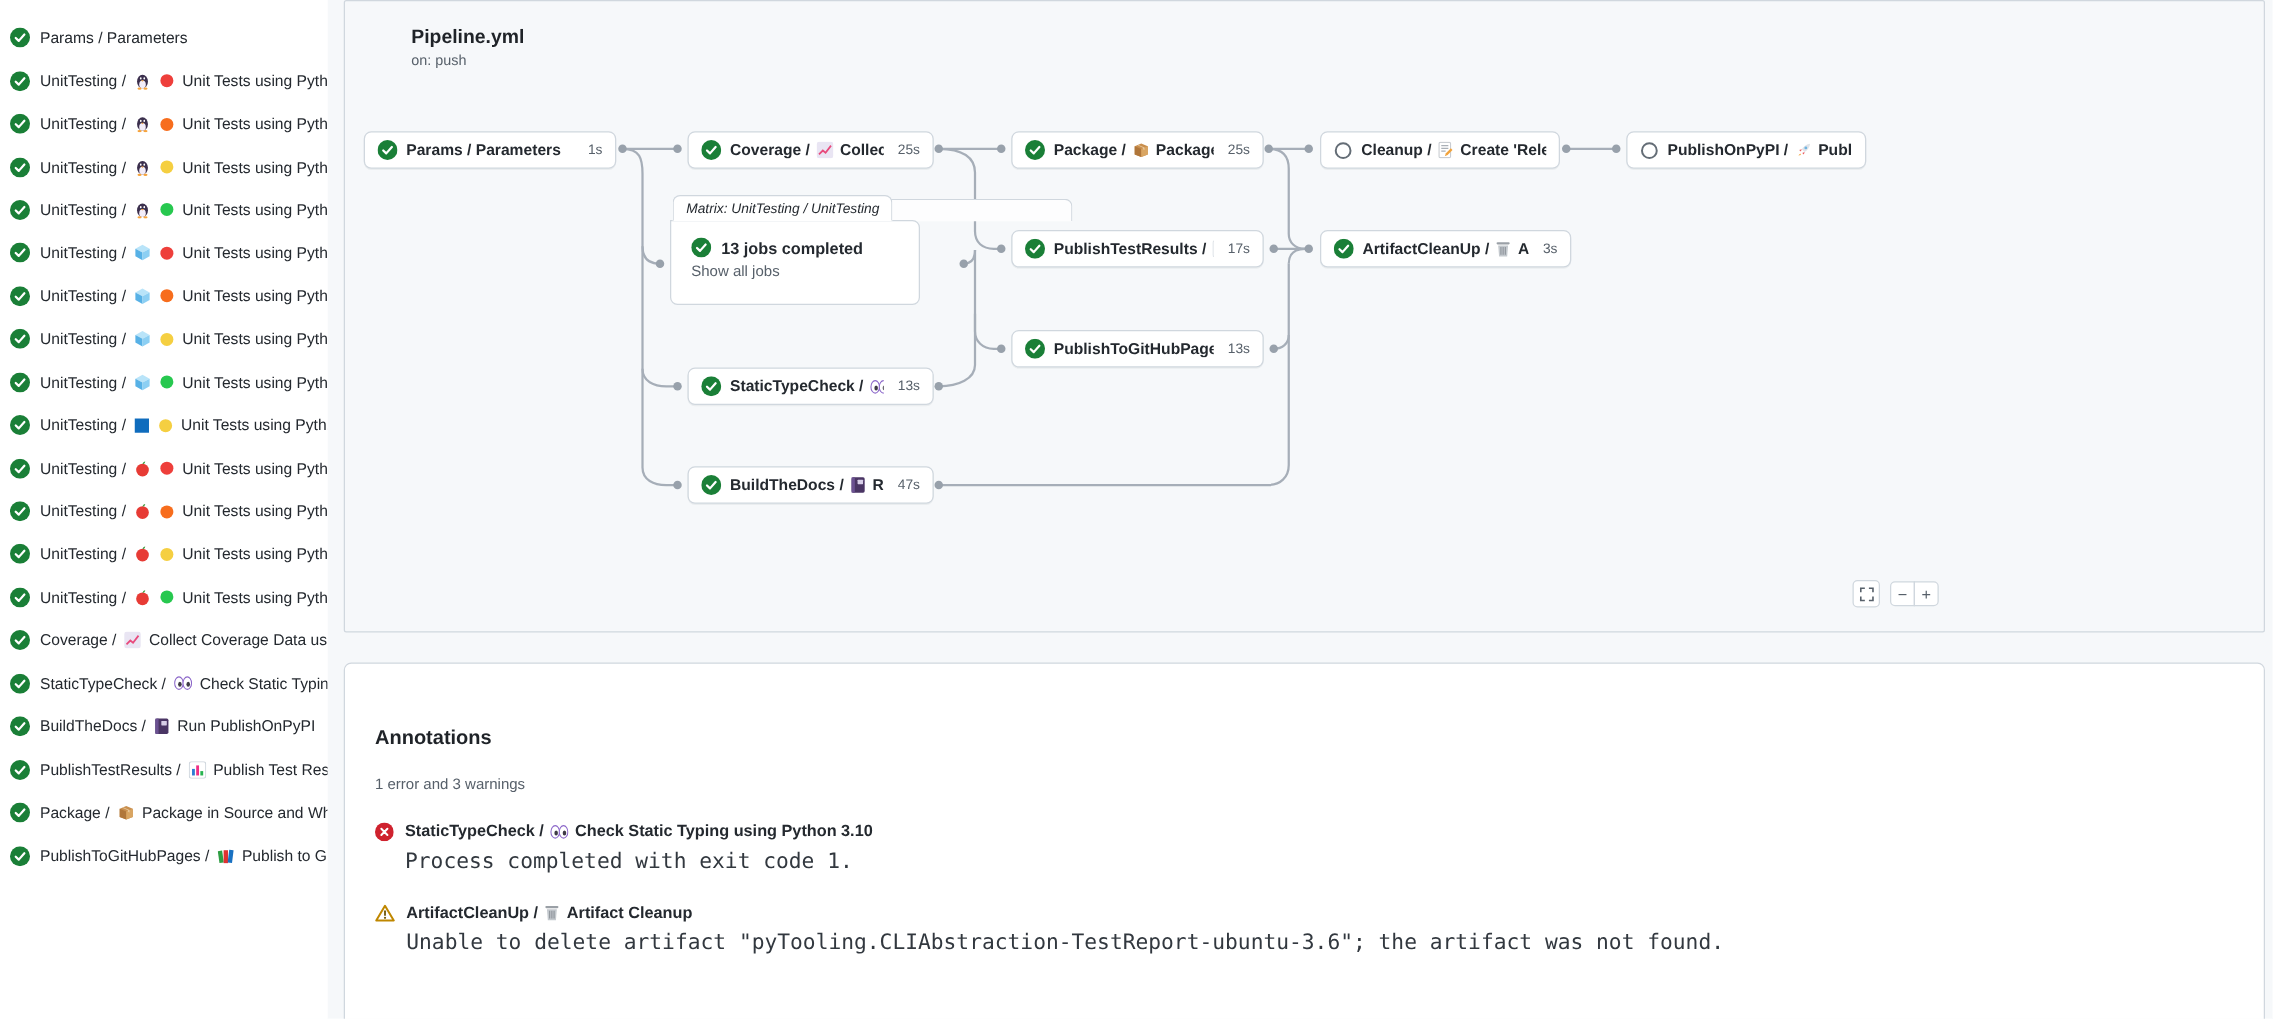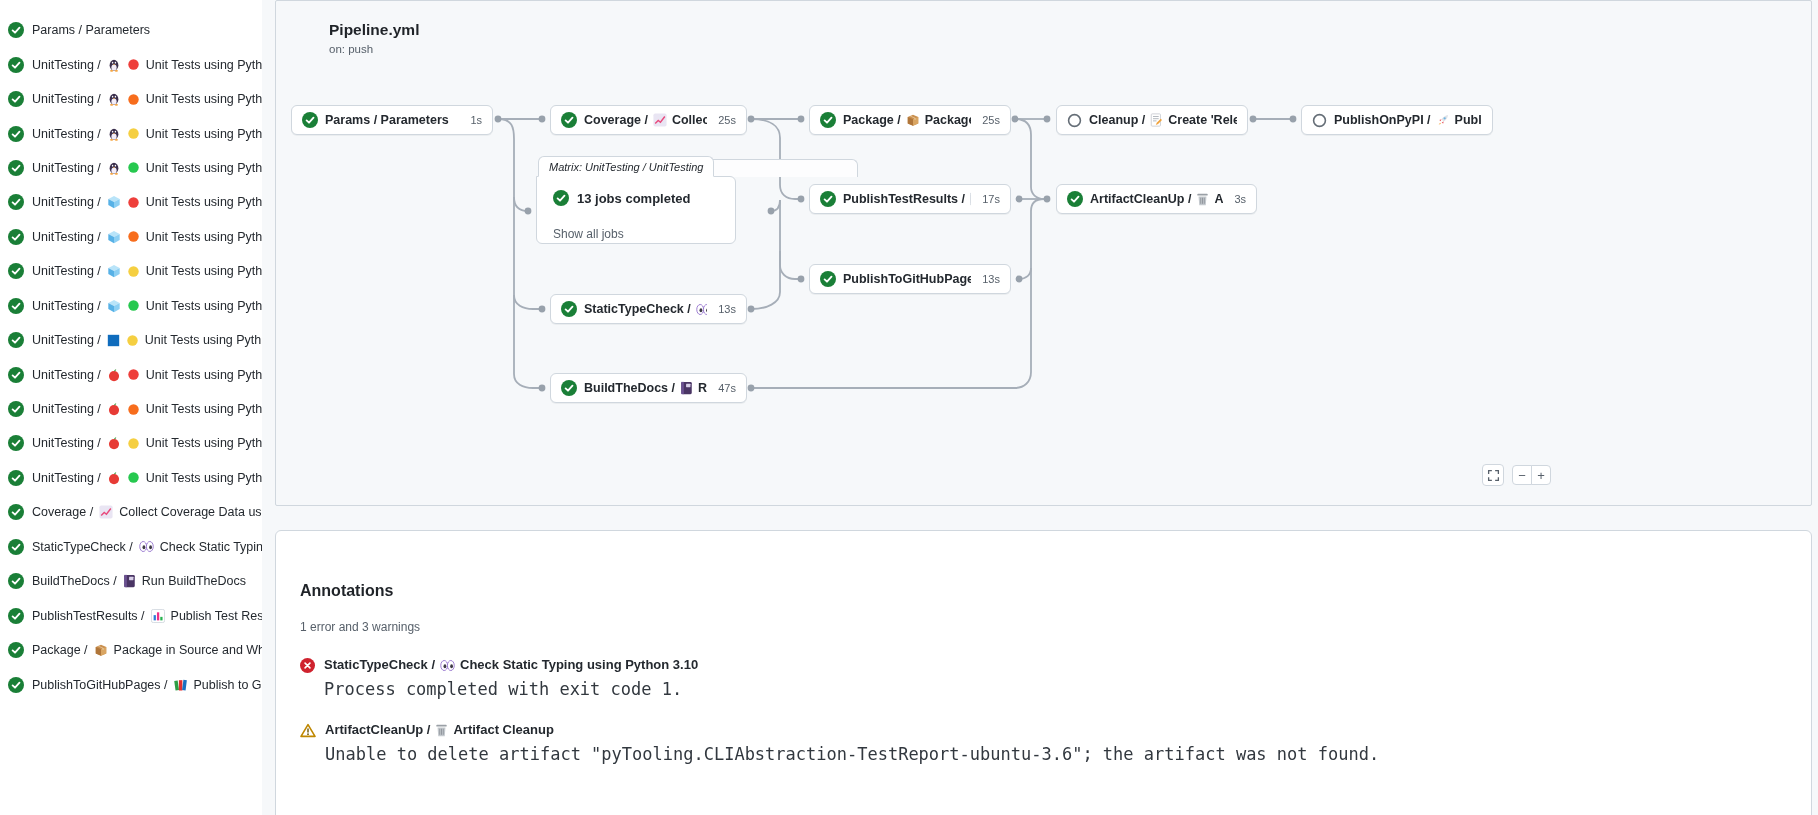--- a/index.html
+++ b/index.html
@@ -26,21 +26,21 @@
   .edges circle { fill:#98a1ab; }
 
   .node { position:absolute; height:30px; background:#fff; border:1px solid #d0d7de; border-radius:6px; display:flex; align-items:center; padding:0 10px; gap:7px; box-shadow:0 1px 0 rgba(27,31,36,.05); cursor:pointer; z-index:2; }
   .node .lbl { font-size:12.5px; font-weight:600; color:#24292f; white-space:nowrap; display:flex; align-items:center; gap:5px; overflow:hidden; }
   .node .dur { margin-left:auto; font-size:11px; color:#57606a; flex:none; padding-left:4px;text-align:center; }
 
   .matrix-tab { position:absolute; left:262px; top:155px; height:21px; padding:0 10px; background:#fff; border:1px solid #d0d7de; border-bottom:1px solid #fff; border-radius:6px 6px 0 0; font-size:11px; color:#24292f; display:flex; align-items:center; z-index:3; cursor:pointer;font-style:italic; }
   .matrix-tab2 { position:absolute; left:430px; top:158px; width:152px; height:18px; background:#fdfdfe; border:1px solid #d0d7de; border-bottom:none; border-radius:6px 6px 0 0; z-index:1; }
   .matrix-card { position:absolute; left:260px; top:175px; width:200px; height:68px; background:#fff; border:1px solid #d0d7de; border-radius:0 6px 6px 6px; z-index:2; padding:13px 16px 0 16px; cursor:pointer; }
   .matrix-summary { display:flex; gap:8px; align-items:center; font-size:13px; font-weight:600; color:#24292f; }
-  .matrix-link { font-size:12px; color:#57606a; margin-top:21px; cursor:pointer; }
+  .matrix-link { font-size:12px; color:#57606a; margin-top:4px; cursor:pointer; }
 
   .ctrl-fullscreen { position:absolute; left:1206px; top:463px; width:22px; height:22px; background:#fff; border:1px solid #d0d7de; border-radius:4px; display:flex; align-items:center; justify-content:center; cursor:pointer; z-index:4; padding:0; }
   .ctrl-zoom { position:absolute; left:1236px; top:464px; display:flex; z-index:4; }
   .ctrl-zoom button { width:20px; height:20px; border:1px solid #d0d7de; background:#fff; font-size:13px; color:#57606a; display:flex; align-items:center; justify-content:center; cursor:pointer; padding:0; }
   .ctrl-zoom button:first-child { border-radius:4px 0 0 4px; }
   .ctrl-zoom button:last-child { border-radius:0 4px 4px 0; margin-left:-1px; }
 
   
   .ann-card { position:absolute; left:13px; top:530px; width:1537px; height:310px; background:#fff; border:1px solid #d0d7de; border-radius:6px; padding:10px 24px; }
   .ann-title { font-size:16px; font-weight:700; color:#1f2328;margin-top:41px; }
@@ -434,21 +434,21 @@
       </span>
       <span class="txt">
         <span>BuildTheDocs /</span>
         <span class="icn">
           <svg width="13" height="14" viewBox="0 0 14 16">
             <rect x="1" y="1" width="12" height="14" rx="1.5" fill="#4a3564"></rect>
             <rect x="1" y="1" width="3" height="14" fill="#6b5191"></rect>
             <rect x="6.5" y="3.2" width="5" height="4" rx=".5" fill="#d8cfe8"></rect>
           </svg>
         </span>
-        <span>Run BuildTheDocs</span>
+        <span>Run PublishOnPyPI</span>
       </span>
     </div>
     <div class="sidebar-item">
       <span class="icn">
         <svg width="16" height="16" viewBox="0 0 16 16">
           <circle cx="8" cy="8" r="8" fill="#1a7f37"></circle>
           <path d="M4.6 8.4 L7 10.7 L11.5 5.6" stroke="#fff" stroke-width="1.8" fill="none" stroke-linecap="round" stroke-linejoin="round"></path>
         </svg>
       </span>
       <span class="txt">

